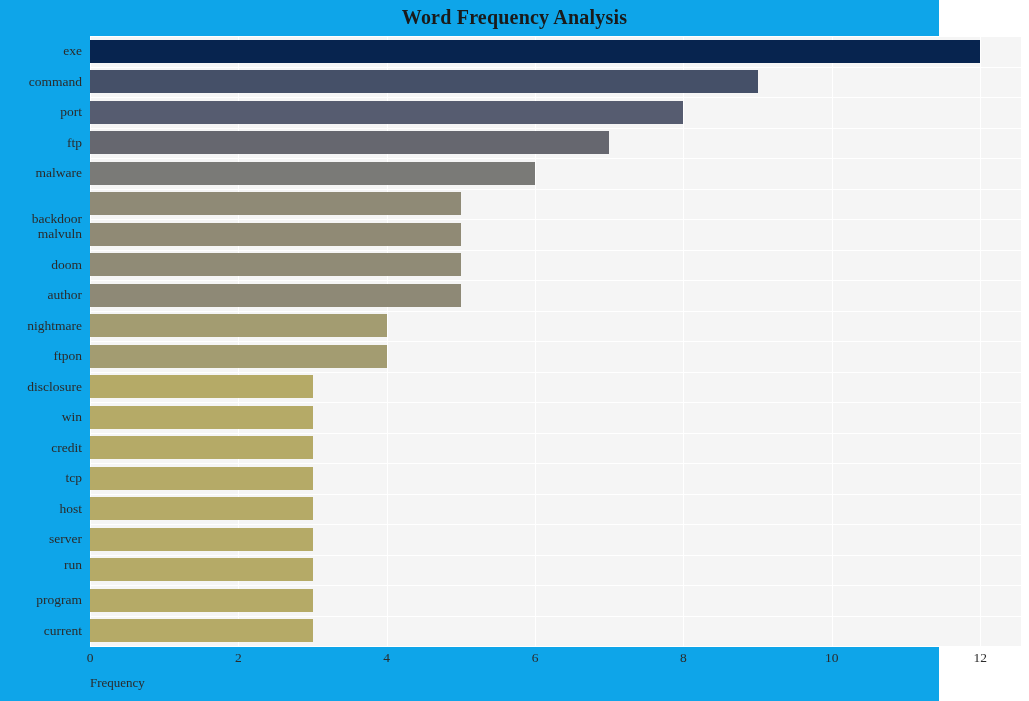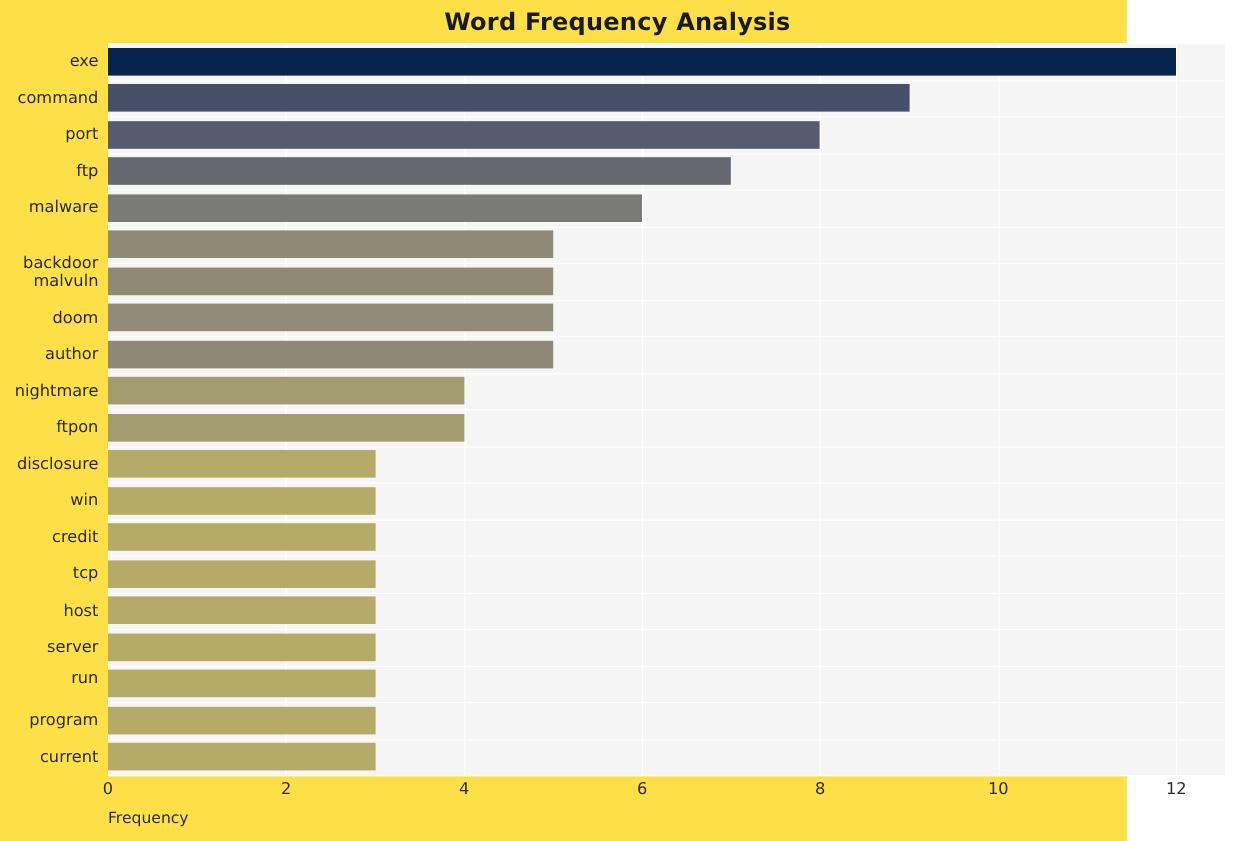--- a/index.html
+++ b/index.html
@@ -10,21 +10,22 @@
   body {
     width: 1029px;
     height: 701px;
     font-family: "DejaVu Sans", "Liberation Sans", sans-serif;
     overflow: hidden;
   }
   #figure {
     position: relative;
     width: 939px;
     height: 701px;
-    background: #fde047;
+    background: #0ea5e9;
+    font-family: Liberation Serif, serif;
   }
   #chart-title {
     position: absolute;
     left: 0;
     top: 6px;
     width: 1029px;
     text-align: center;
     font-size: 20px;
     font-weight: bold;
     color: #1a1a1a;

